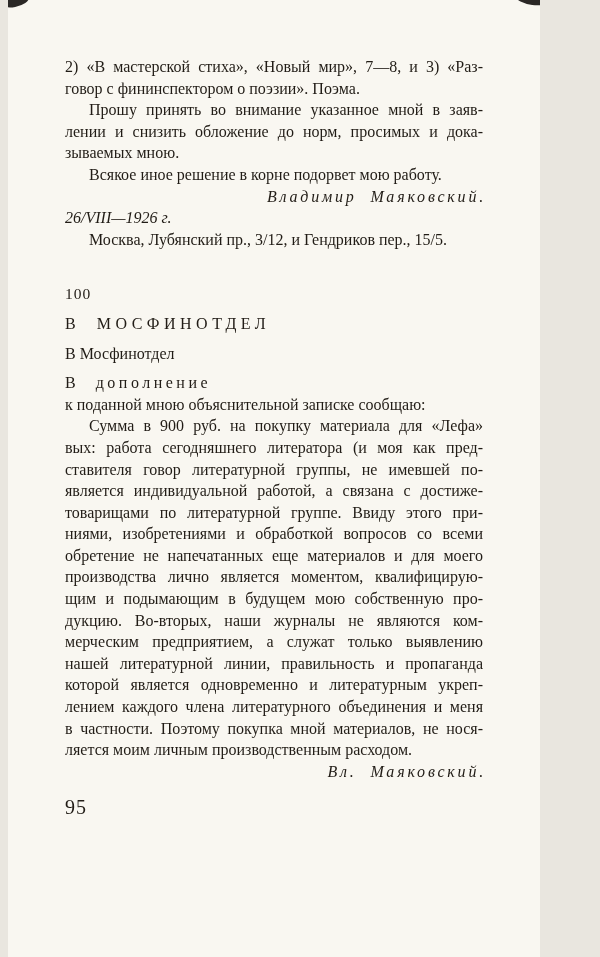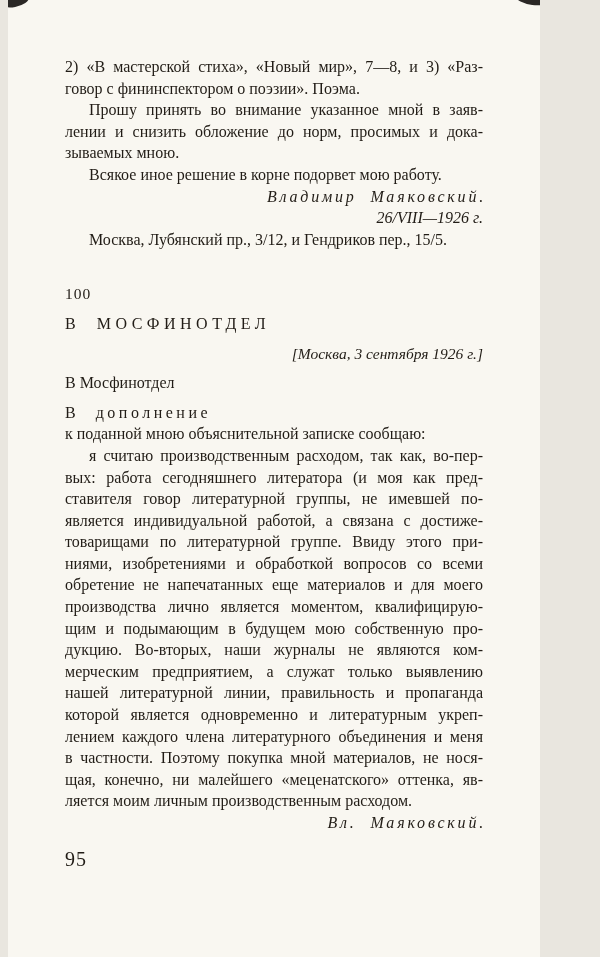--- a/index.html
+++ b/index.html
@@ -30,21 +30,21 @@
   }
 
   
   .hardlines .tline { text-align: justify; text-align-last: justify; }
   .hardlines .tline:last-child { text-align-last: left; }
   .indent > .tline:first-child { text-indent: 24px; }
   .p-indent { text-indent: 24px; }
 
   .right  { text-align: right; }
   .center { text-align: left; }
-  .italic { font-style: italic; text-align: right; }
+  .italic { font-style: italic; }
 
   
   .spaced { letter-spacing: 2.8px; word-spacing: 7px; }
   .right.spaced { margin-right: -3px; font-style: italic; }
 
   .section-number { margin-top: 33px; font-size: 15.5px; letter-spacing: 1px; }
   .letter-title   { margin-top: 8px; font-size: 16px; letter-spacing: 4.5px; word-spacing: 8px; }
   .dateline       { margin-top: 8px; font-size: 15.5px; }
   .addressee-1    { margin-top: 8px; }
   .salutation     { margin-top: 8px; letter-spacing: 3.5px; word-spacing: 9px; }
@@ -75,46 +75,44 @@
     <div class="para right spaced">Владимир Маяковский.</div>
 
     <div class="para italic">26/VIII—1926 г.</div>
 
     <div class="para p-indent">Москва, Лубянский пр., 3/12, и Гендриков пер., 15/5.</div>
 
     <div class="section-number center">100</div>
 
     <div class="letter-title center">В МОСФИНОТДЕЛ</div>
 
-    <div class="para right italic dateline">[Москва, 3 сентября 1926 г.]</div>
 
     <div class="para center addressee-1">В Мосфинотдел</div>
 
 
     <div class="para center spaced salutation">В дополнение</div>
 
     <div class="para">к поданной мною объяснительной записке сообщаю:</div>
 
     <div class="para hardlines indent">
-        <div class="tline">я считаю производственным расходом, так как, во-пер-</div>
+        <div class="tline">Сумма в 900 руб. на покупку материала для «Лефа»</div>
         <div class="tline">вых: работа сегодняшнего литератора (и моя как пред-</div>
         <div class="tline">ставителя говор литературной группы, не имевшей по-</div>
         <div class="tline">является индивидуальной работой, а связана с достиже-</div>
         <div class="tline">товарищами по литературной группе. Ввиду этого при-</div>
         <div class="tline">ниями, изобретениями и обработкой вопросов со всеми</div>
         <div class="tline">обретение не напечатанных еще материалов и для моего</div>
         <div class="tline">производства лично является моментом, квалифицирую-</div>
         <div class="tline">щим и подымающим в будущем мою собственную про-</div>
         <div class="tline">дукцию. Во-вторых, наши журналы не являются ком-</div>
         <div class="tline">мерческим предприятием, а служат только выявлению</div>
         <div class="tline">нашей литературной линии, правильность и пропаганда</div>
         <div class="tline">которой является одновременно и литературным укреп-</div>
         <div class="tline">лением каждого члена литературного объединения и меня</div>
         <div class="tline">в частности. Поэтому покупка мной материалов, не нося-</div>
-        <div class="tline">щая, конечно, ни малейшего «меценатского» оттенка, яв-</div>
         <div class="tline">ляется моим личным производственным расходом.</div>
       </div>
 
     <div class="para right spaced">Вл. Маяковский.</div>
 
     <div class="page-number center">95</div>
 
   </div>
 </div>
 

